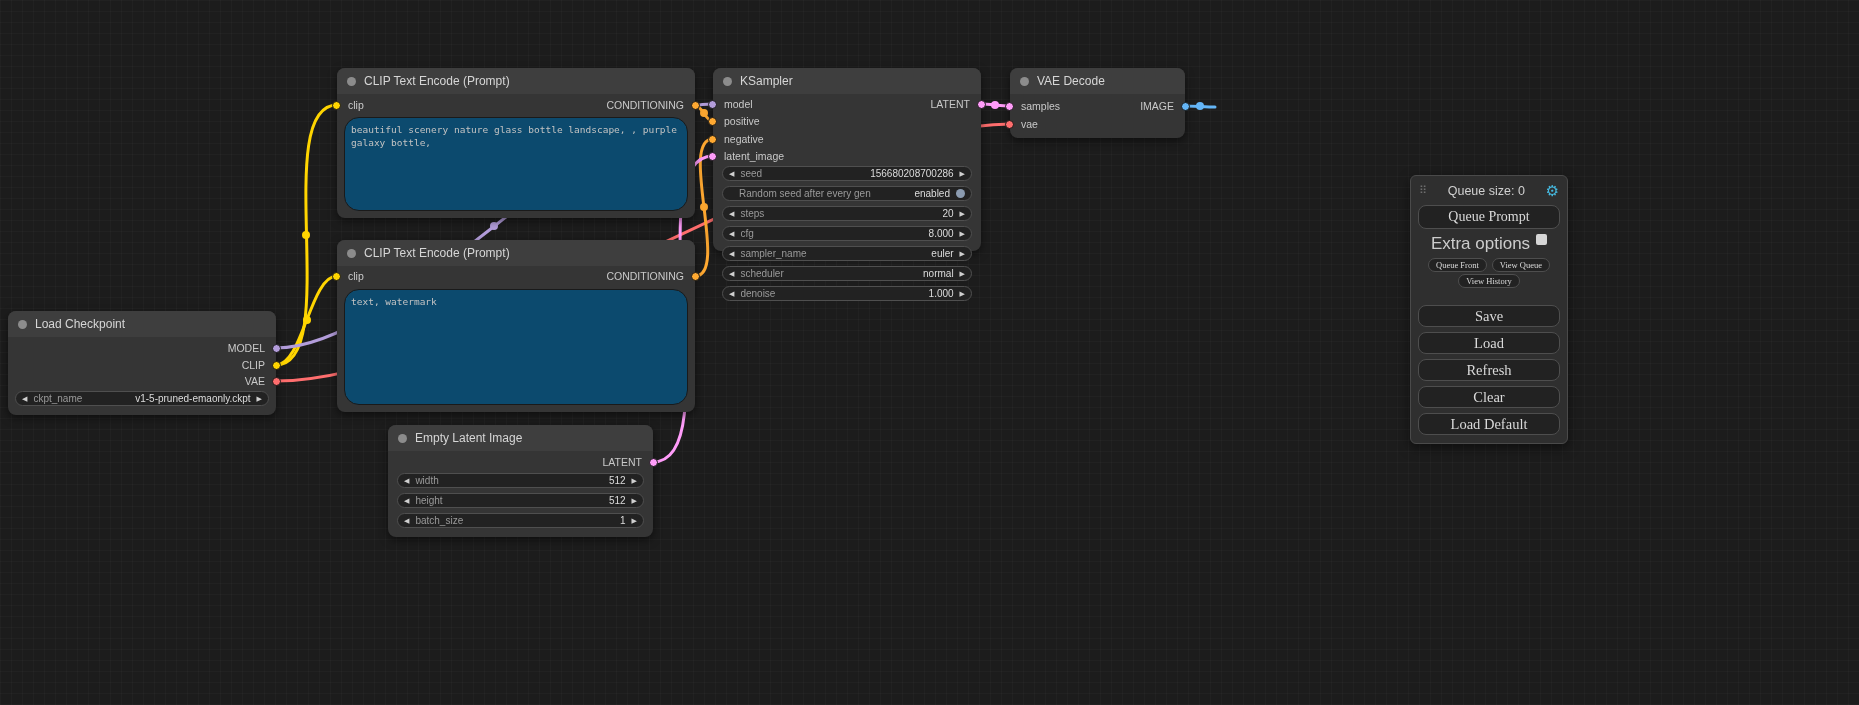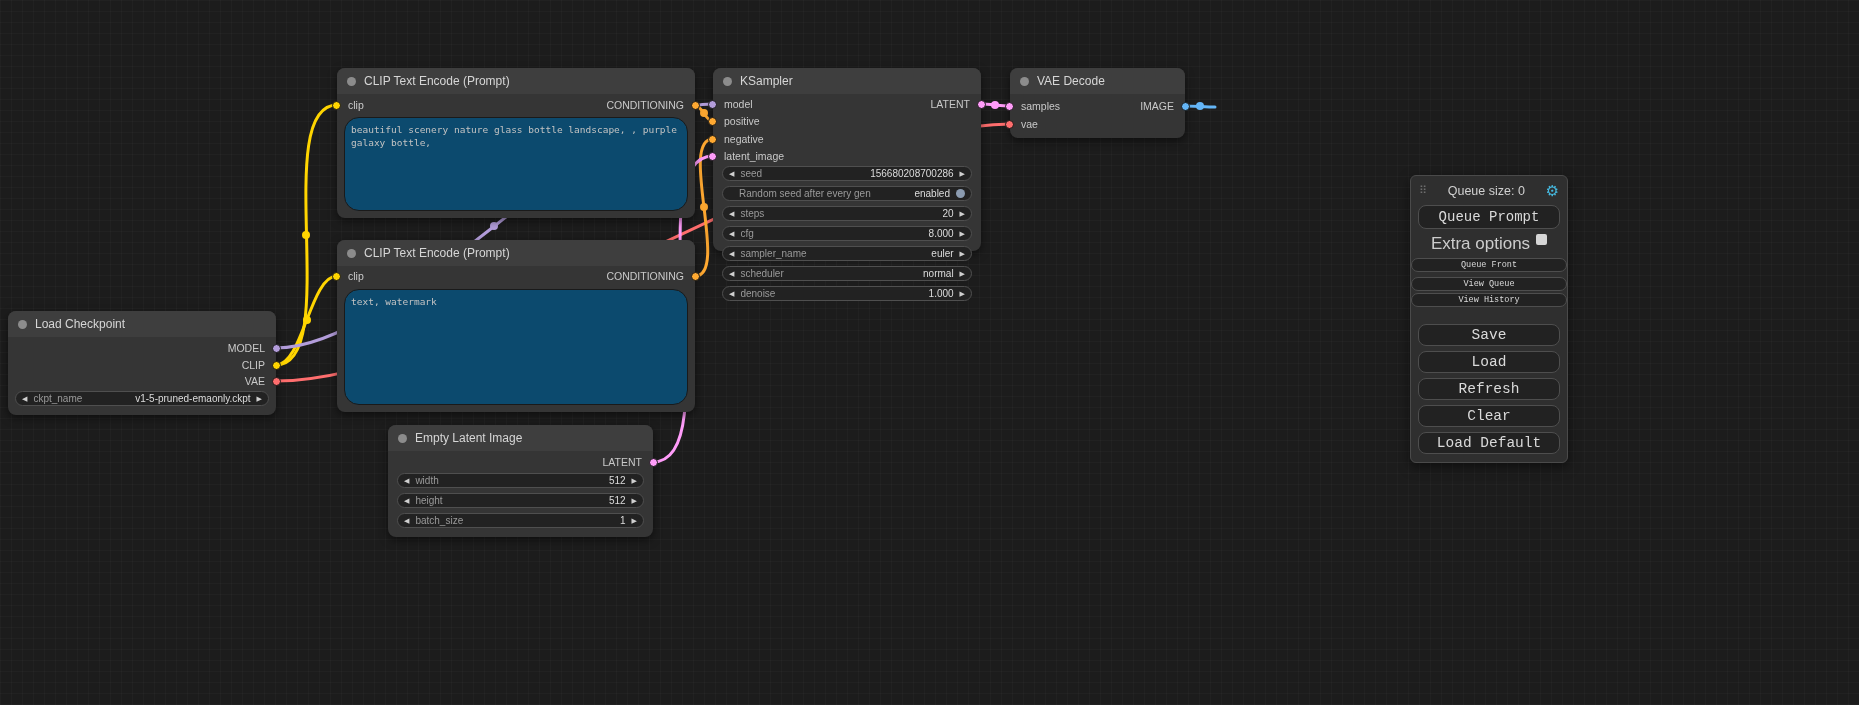--- a/index.html
+++ b/index.html
@@ -61,28 +61,28 @@
     background:#2f2f2f;border:1px solid #4a4a4a;border-radius:6px;
     box-shadow:0 4px 12px rgba(0,0,0,0.5);
     padding:5px 0 8px;box-sizing:border-box;color:#ccc;
   }
   .menu-header{display:flex;align-items:center;padding:2px 8px 5px;}
   .drag-dots{color:#6e6e6e;font-size:11px;cursor:grab;}
   .queue-size{flex:1;text-align:center;font-size:12.5px;color:#d0d0d0;}
   .gear{color:var(--c-accent,#45b8de);font-size:15px;cursor:pointer;line-height:1;}
   .btn{
     display:block;background:#222;border:1px solid #4e4e4e;color:#dadada;
-    border-radius:8px;font-family:Liberation Mono, monospace;cursor:pointer;
+    border-radius:8px;font-family:Liberation Serif, serif;cursor:pointer;
   }
   .btn.big{width:142px;height:24px;margin:2px auto 5px;font-size:14px;}
   .btn.med{width:142px;height:22px;margin:5px auto 0;font-size:14.5px;}
   .btn.tiny{height:14px;font-size:8.5px;padding:0 7px;border-radius:7px;line-height:11px;}
   .extra-row{display:flex;align-items:flex-start;justify-content:center;gap:6px;margin:3px 0 4px;font-size:17px;}
   .checkbox{width:11px;height:11px;background:#d6d6d6;border-radius:2px;display:inline-block;cursor:pointer;}
-  .tiny-row{display:flex;justify-content:center;gap:5px;margin:2px 0;flex-direction:column;}
+  .tiny-row{display:flex;justify-content:center;gap:5px;margin:2px 0;}
   .gap{height:10px;}
 </style>
 </head>
 <body>
 
 <div id="canvas">
 
   <svg id="wires" width="1859" height="705">
     <path d="M276,365 C343,365 270,105 337,105" style="stroke:var(--c-clip)"></path>
     <path d="M276,365 C303,365 310,276 337,276" style="stroke:var(--c-clip)"></path>

